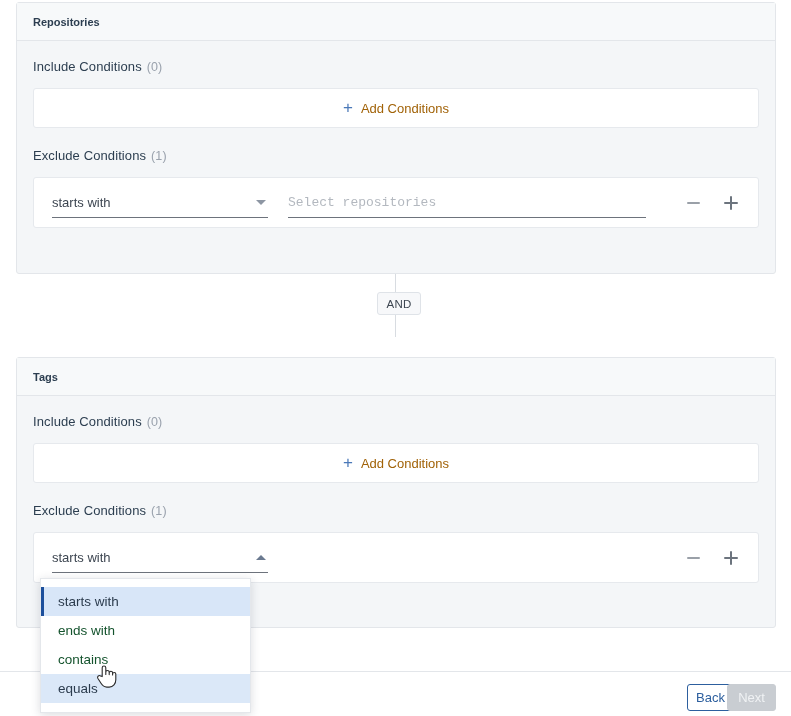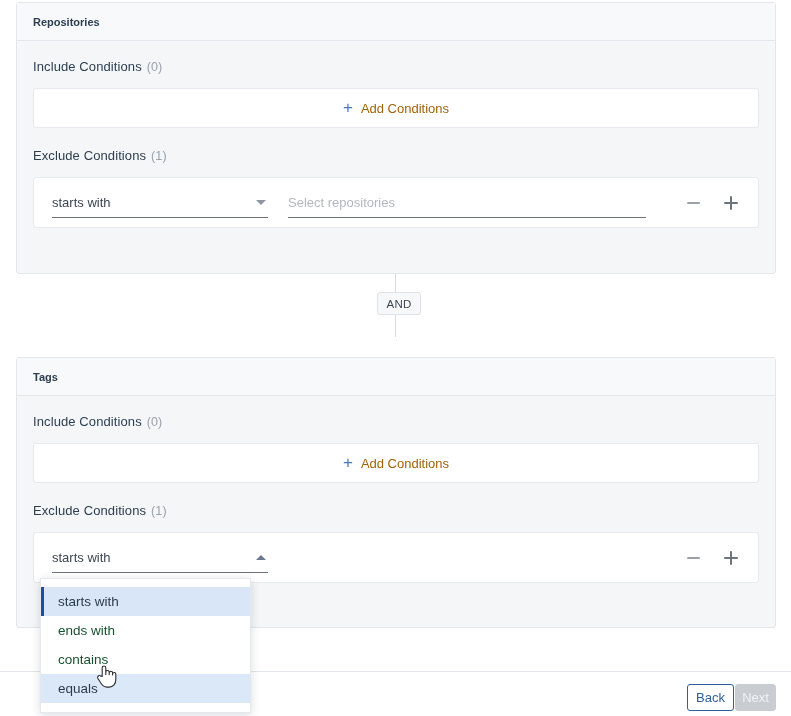--- a/index.html
+++ b/index.html
@@ -132,20 +132,21 @@
 
   .value-wrap {
     position: relative;
     margin-left: 20px;
     width: 358px;
     height: 30px;
     display: flex;
     align-items: center;
     border-bottom: 1px solid #6d737c;
     cursor: text;
+    font-family: Liberation Mono, monospace;
   }
   .value-wrap .placeholder {
     font-size: 13px;
     color: #b3b8bf;
   }
 
   .row-actions {
     margin-left: auto;
     display: flex;
     align-items: center;
@@ -294,21 +295,21 @@
   .btn-back {
     right: 57px;
     width: 47px;
     border: 1px solid #2d5f9e;
     color: #2d5f9e;
     background: #ffffff;
   }
   .btn-next {
     right: 0px;
     margin-right: 15px;
-    width: 41px;
+    width: 49px;
     border: 1px solid #c9cdd2;
     background: #c9cdd2;
     color: #f0f2f4;
     cursor: default;
   }
 </style>
 </head>
 <body>
 
 <div class="stage">

